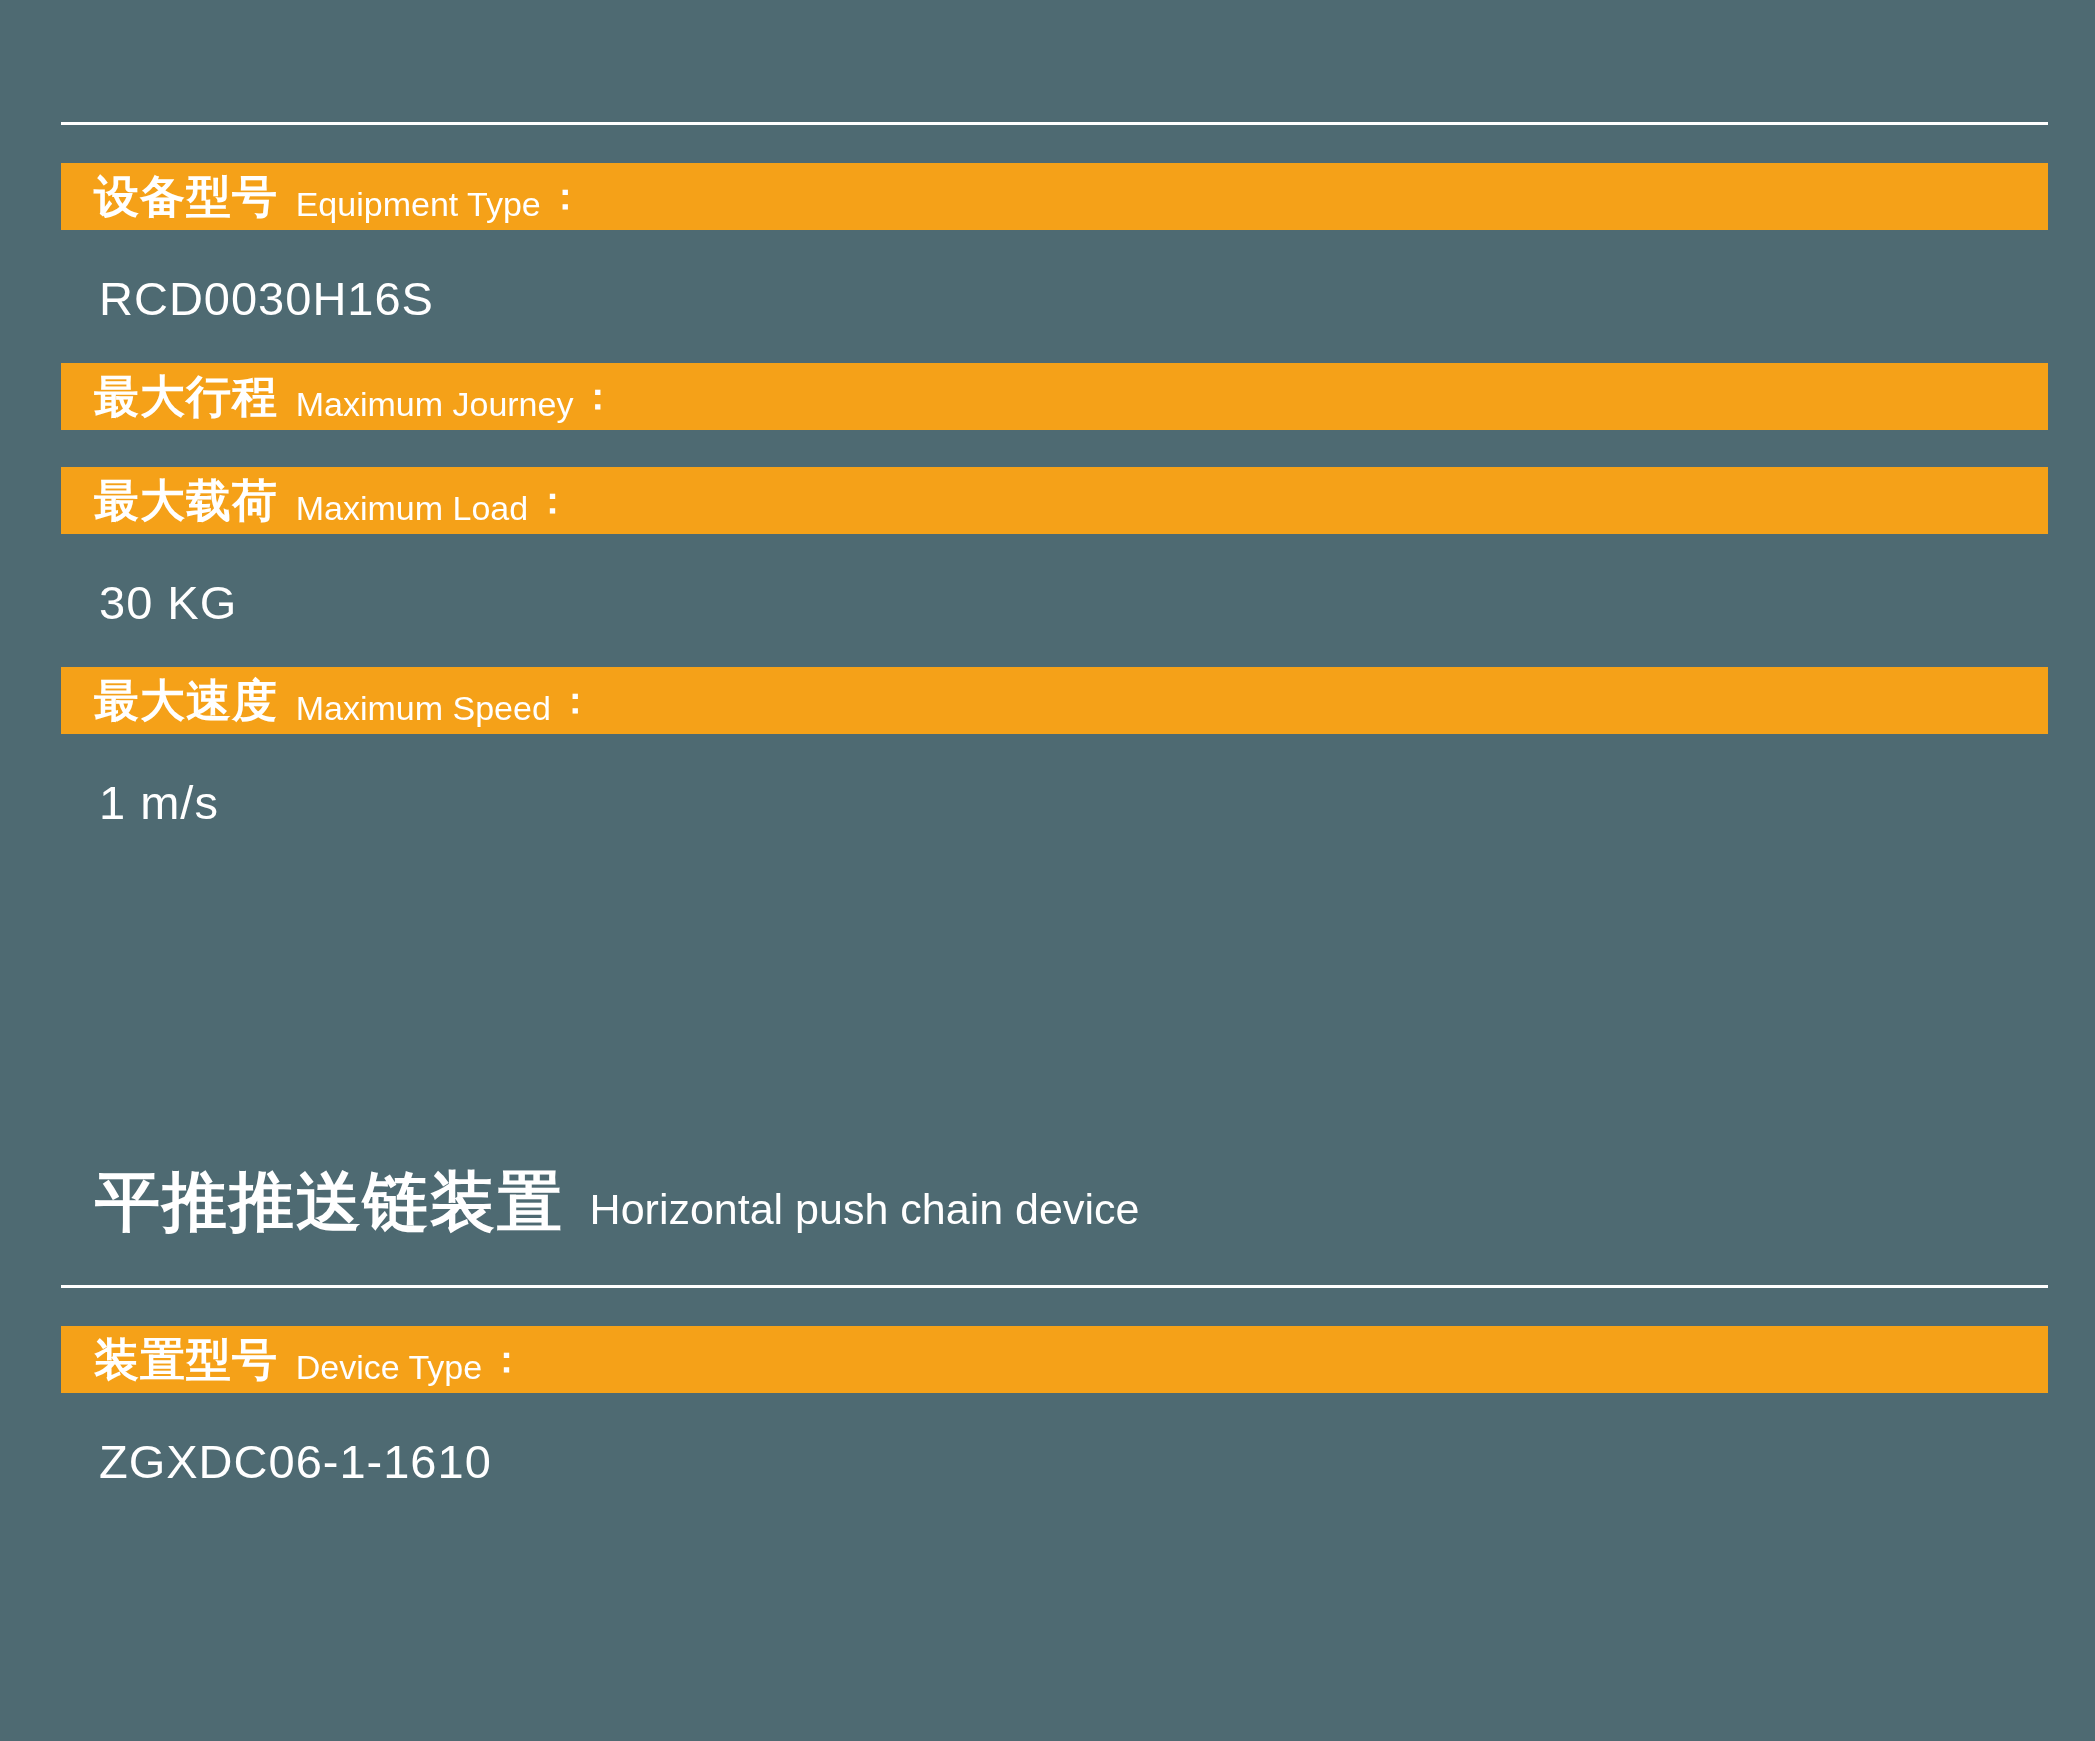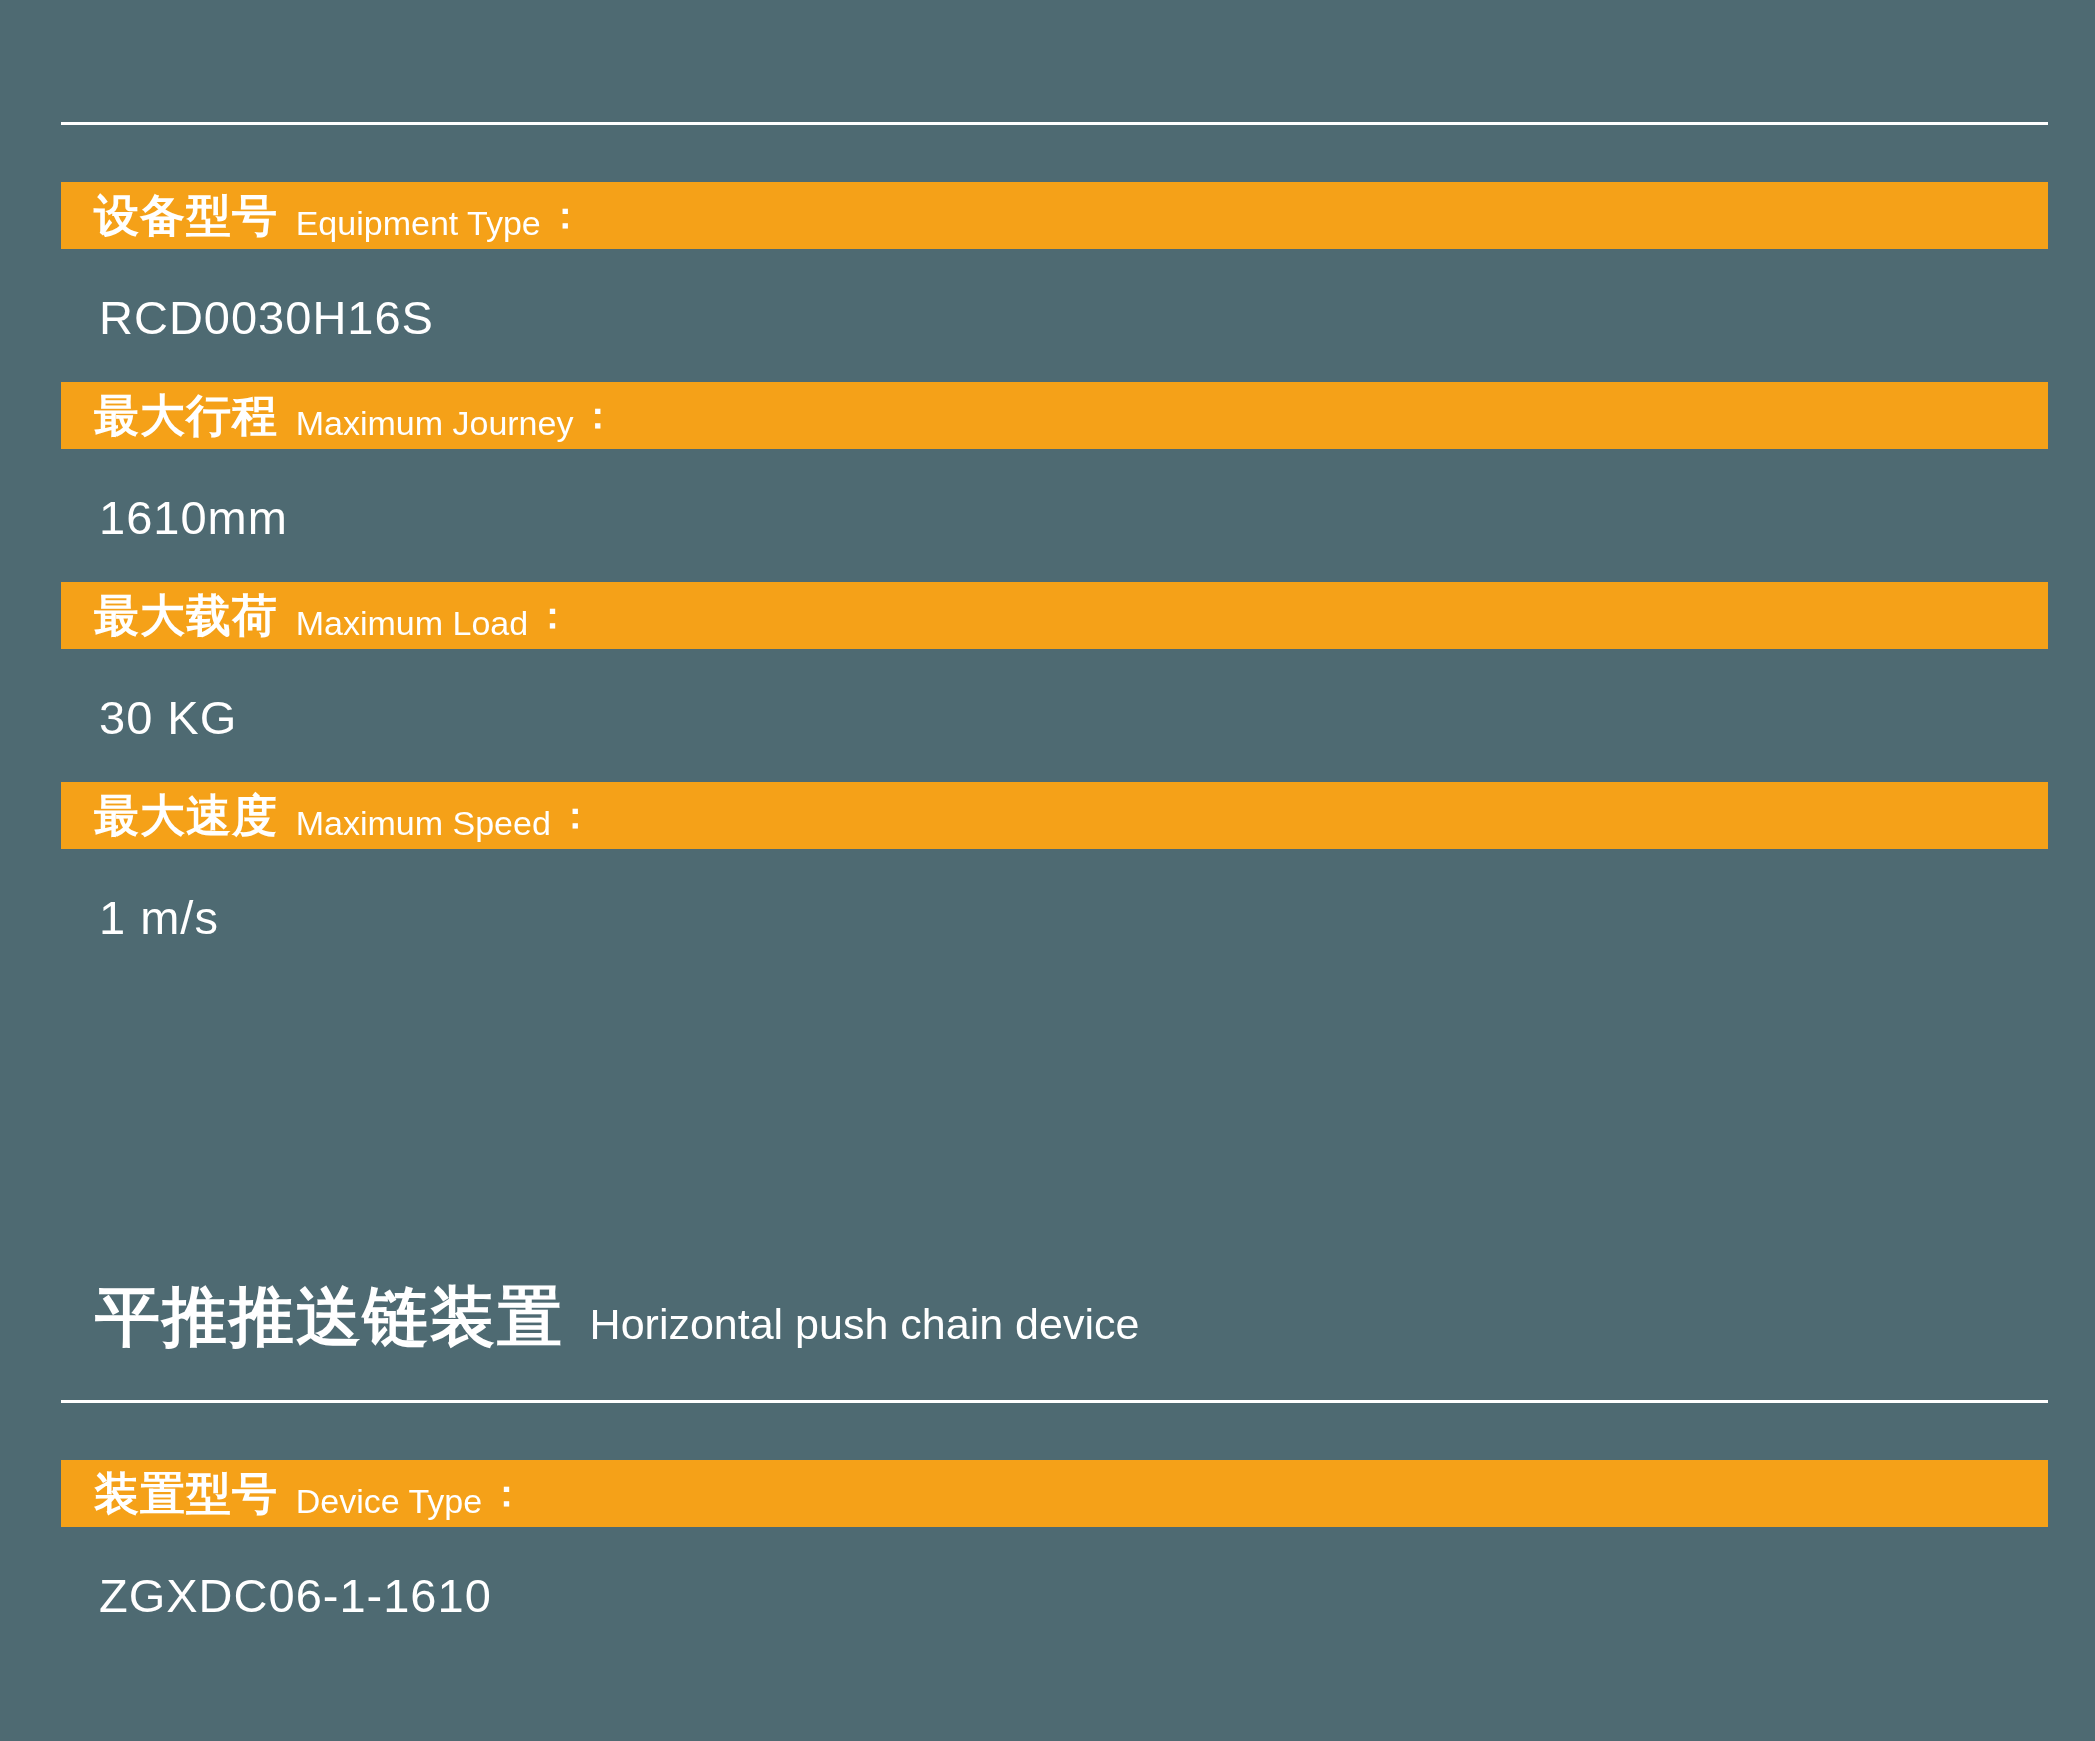--- a/index.html
+++ b/index.html
@@ -55,21 +55,21 @@
     margin: 37px 47px 0 61px;
     height: 67px;
     background: #F5A118;
     display: flex;
     align-items: center;
     padding-left: 33px;
     box-sizing: border-box;
     white-space: nowrap;
   }
   .bar.first-after-rule {
-    margin-top: 57px;
+    margin-top: 38px;
   }
   .bar-label-zh {
     font-size: 45px;
     font-weight: bold;
     letter-spacing: 1px;
   }
   .bar-label-en {
     font-size: 34px;
     font-weight: normal;
     margin-left: 17.7px;
@@ -103,21 +103,20 @@
     <span class="bar-label-en">Equipment Type</span>
     <span class="bar-colon">：</span>
   </div>
   <div class="value">RCD0030H16S</div>
 
   <div class="bar">
     <span class="bar-label-zh">最大行程</span>
     <span class="bar-label-en">Maximum Journey</span>
     <span class="bar-colon">：</span>
   </div>
-  <div class="value">1610mm</div>
 
   <div class="bar">
     <span class="bar-label-zh">最大载荷</span>
     <span class="bar-label-en">Maximum Load</span>
     <span class="bar-colon">：</span>
   </div>
   <div class="value">30 KG</div>
 
   <div class="bar">
     <span class="bar-label-zh">最大速度</span>

